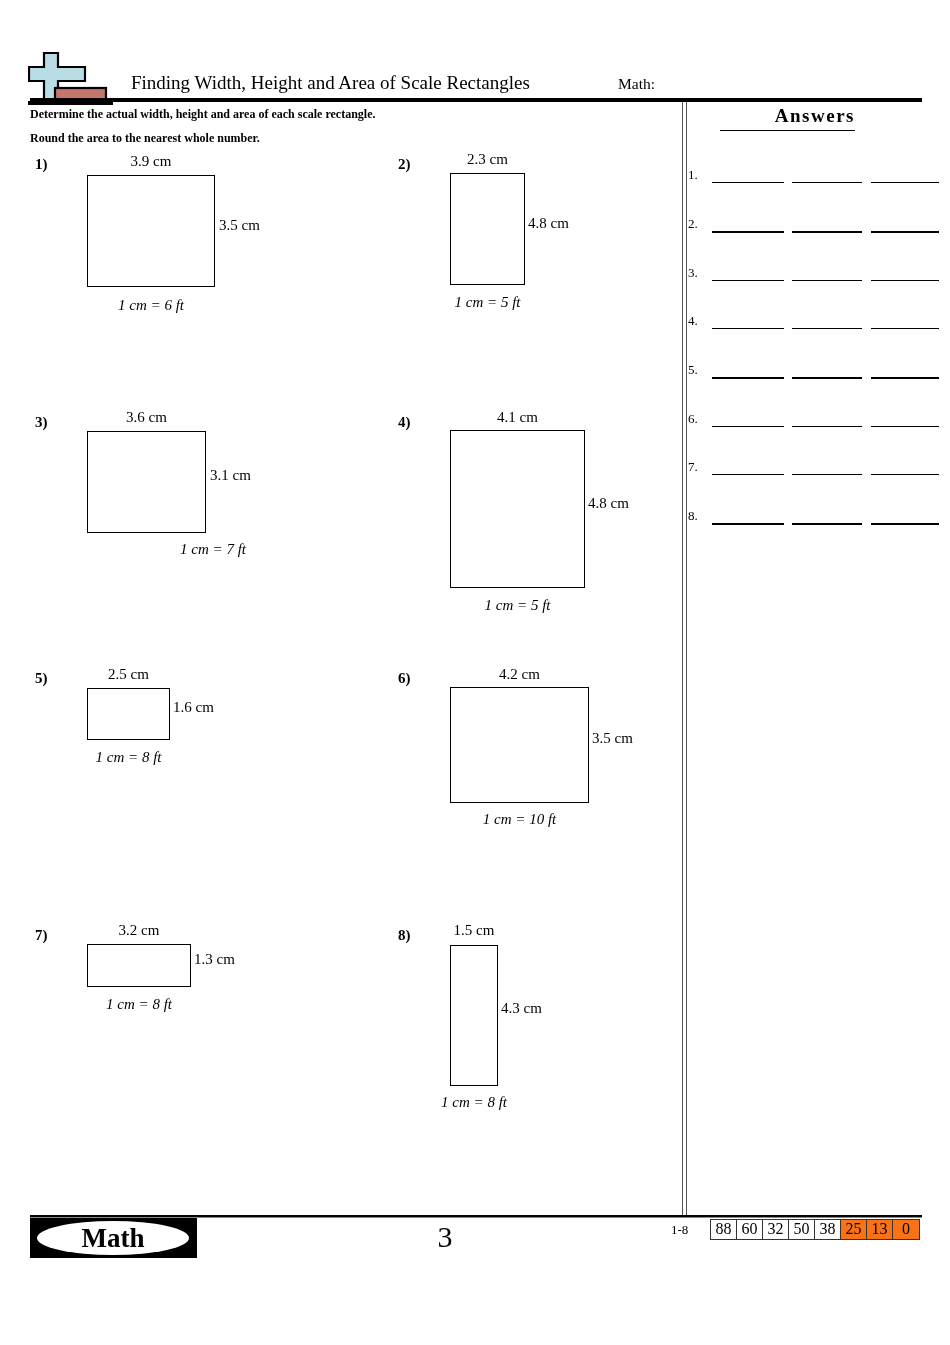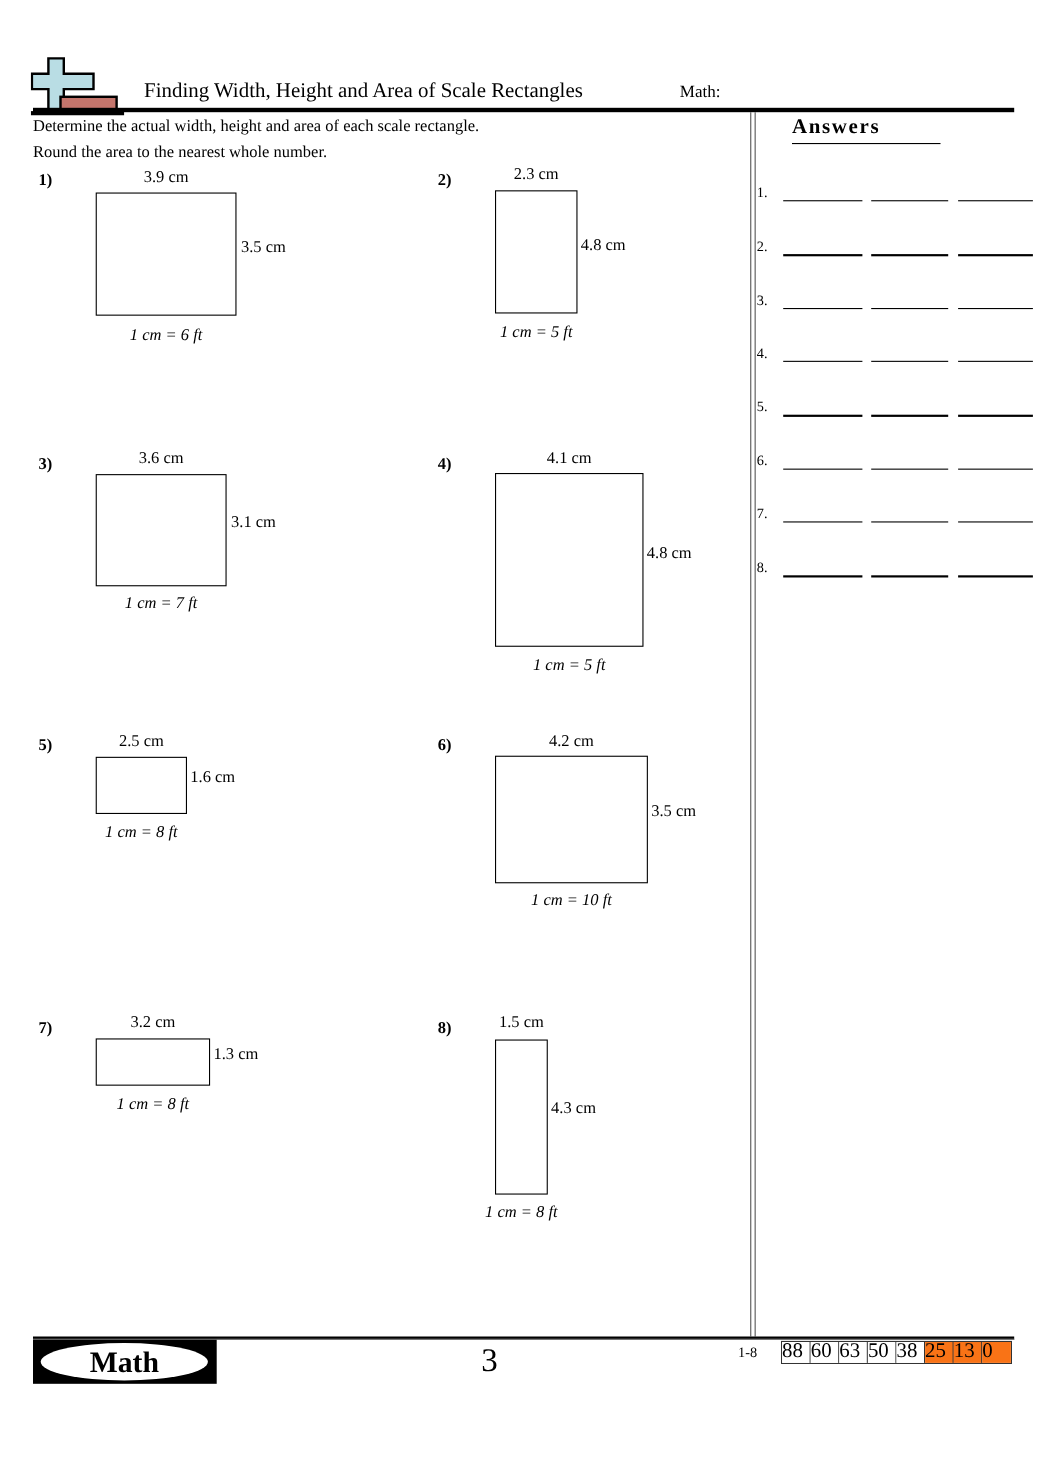--- a/index.html
+++ b/index.html
@@ -3,50 +3,50 @@
 <meta charset="utf-8">
 <style>
   * { margin:0; padding:0; box-sizing:border-box; }
   html,body { width:950px; height:1345px; background:#fff; font-family:"Liberation Serif", serif; color:#000; position:relative; }
 
   
   .hdr-rule { position:absolute; left:30px; top:98px; width:892px; height:4px; background:#000; }
   .title { position:absolute; left:131px; top:72px; font-size:19px; }
   .name-label { position:absolute; left:618px; top:75px; font-size:15.5px; }
 
-  .instr { position:absolute; left:30px; font-size:15px; font-weight:normal; }
+  .instr { position:absolute; left:30px; font-size:12px; font-weight:bold; }
 
   
   .divider { position:absolute; left:682px; top:102px; width:5px; height:1113px;
              border-left:1.5px solid #555; border-right:1.5px solid #555; }
 
   
   .pnum { position:absolute; font-size:15px; font-weight:bold; }
   .rect { position:absolute; border:1.5px solid #000; background:#fff; }
   .dim-top { position:absolute; font-size:15px; text-align:center; }
   .dim-side { position:absolute; font-size:15px; }
   .scale { position:absolute; font-size:15px; font-style:italic; text-align:center; }
 
   
-  .ans-heading { position:absolute; left:720px; top:105px; width:135px; text-align:left;
+  .ans-heading { position:absolute; left:720px; top:105px; width:135px; text-align:right;
                  font-size:19px; font-weight:bold; letter-spacing:1.5px;
                  border-bottom:1.5px solid #000; padding-bottom:3px; }
   .ans-num { position:absolute; font-size:13px; }
   .ans-line { position:absolute; border-top:1.5px solid #000; height:0; }
 
   
   .ftr-rule { position:absolute; left:30px; top:1215px; width:892px; height:3px; background:#000; border-bottom:1px solid #888; }
   .brand-box { position:absolute; left:30px; top:1218px; width:167px; height:40px; background:#000; }
   .brand-ellipse { position:absolute; left:7px; top:3px; width:152px; height:34px; background:#fff;
                    border-radius:50%; display:flex; align-items:center; justify-content:center; }
   .brand-text { font-size:27px; font-weight:bold; }
   .page-num { position:absolute; left:415px; top:1220px; width:60px; text-align:center; font-size:30px; }
   .range-label { position:absolute; left:671px; top:1222px; font-size:13px; }
   .score-table { position:absolute; left:710px; top:1219px; display:flex; border:1px solid #333; }
-  .score-cell { width:26px; height:19px; line-height:18px; font-size:19px;
+  .score-cell { width:26px; height:19px; line-height:18px; text-align:center; font-size:16px;
                 border-right:1px solid #333; background:#fff; }
   .score-cell:last-child { border-right:none; }
   .score-cell.hl { background:#f97316; }
 
   .logo { position:absolute; left:28px; top:52px; }
 </style>
 </head>
 <body>
 
 <svg class="logo" width="85" height="53" viewBox="0 0 85 53">
@@ -72,21 +72,21 @@
 <div class="pnum" style="left:398px; top:156px;">2)</div>
 <div class="dim-top" style="left:410px; top:151px; width:155px;text-align:center;">2.3 cm</div>
 <div class="rect" style="left:450px; top:173px; width:75px; height:112px;"></div>
 <div class="dim-side" style="left:528px; top:215px;">4.8 cm</div>
 <div class="scale" style="left:410px; top:294px; width:155px;">1 cm = 5 ft</div>
 
 <div class="pnum" style="left:35px; top:414px;">3)</div>
 <div class="dim-top" style="left:47px; top:409px; width:199px;">3.6 cm</div>
 <div class="rect" style="left:87px; top:431px; width:119px; height:102px;"></div>
 <div class="dim-side" style="left:210px; top:467px;">3.1 cm</div>
-<div class="scale" style="left:47px; top:541px; width:199px;">1 cm = 7 ft</div>
+<div class="scale" style="left:47px; top:541px; width:199px;text-align:right;">1 cm = 7 ft</div>
 
 <div class="pnum" style="left:398px; top:414px;">4)</div>
 <div class="dim-top" style="left:410px; top:409px; width:215px;">4.1 cm</div>
 <div class="rect" style="left:450px; top:430px; width:135px; height:158px;"></div>
 <div class="dim-side" style="left:588px; top:495px;">4.8 cm</div>
 <div class="scale" style="left:410px; top:597px; width:215px;">1 cm = 5 ft</div>
 
 <div class="pnum" style="left:35px; top:670px;">5)</div>
 <div class="dim-top" style="left:47px; top:666px; width:163px;">2.5 cm</div>
 <div class="rect" style="left:87px; top:688px; width:83px; height:52px;"></div>
@@ -157,19 +157,19 @@
 <div class="brand-box">
   <div class="brand-ellipse">
     <span class="brand-text">Math</span>
   </div>
 </div>
 <div class="page-num">3</div>
 <div class="range-label">1-8</div>
 <div class="score-table">
   <div class="score-cell">88</div>
   <div class="score-cell">60</div>
-  <div class="score-cell">63</div>
+  <div class="score-cell">32</div>
   <div class="score-cell">50</div>
   <div class="score-cell">38</div>
   <div class="score-cell hl">25</div>
   <div class="score-cell hl">13</div>
   <div class="score-cell hl">0</div>
 </div>
 
 </body></html>

